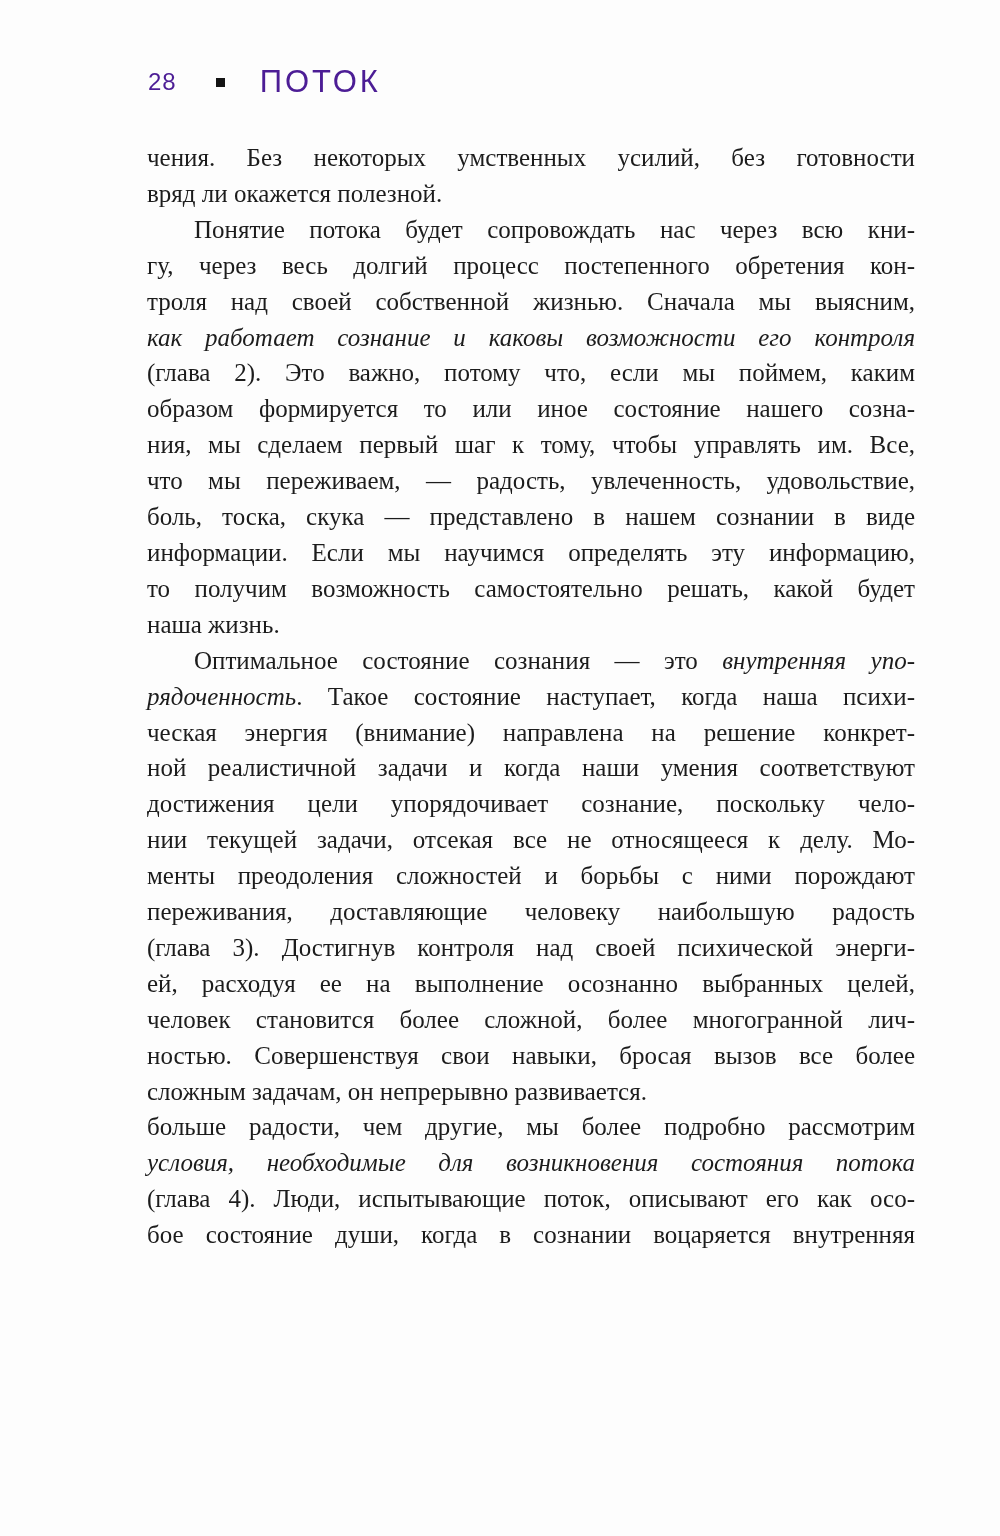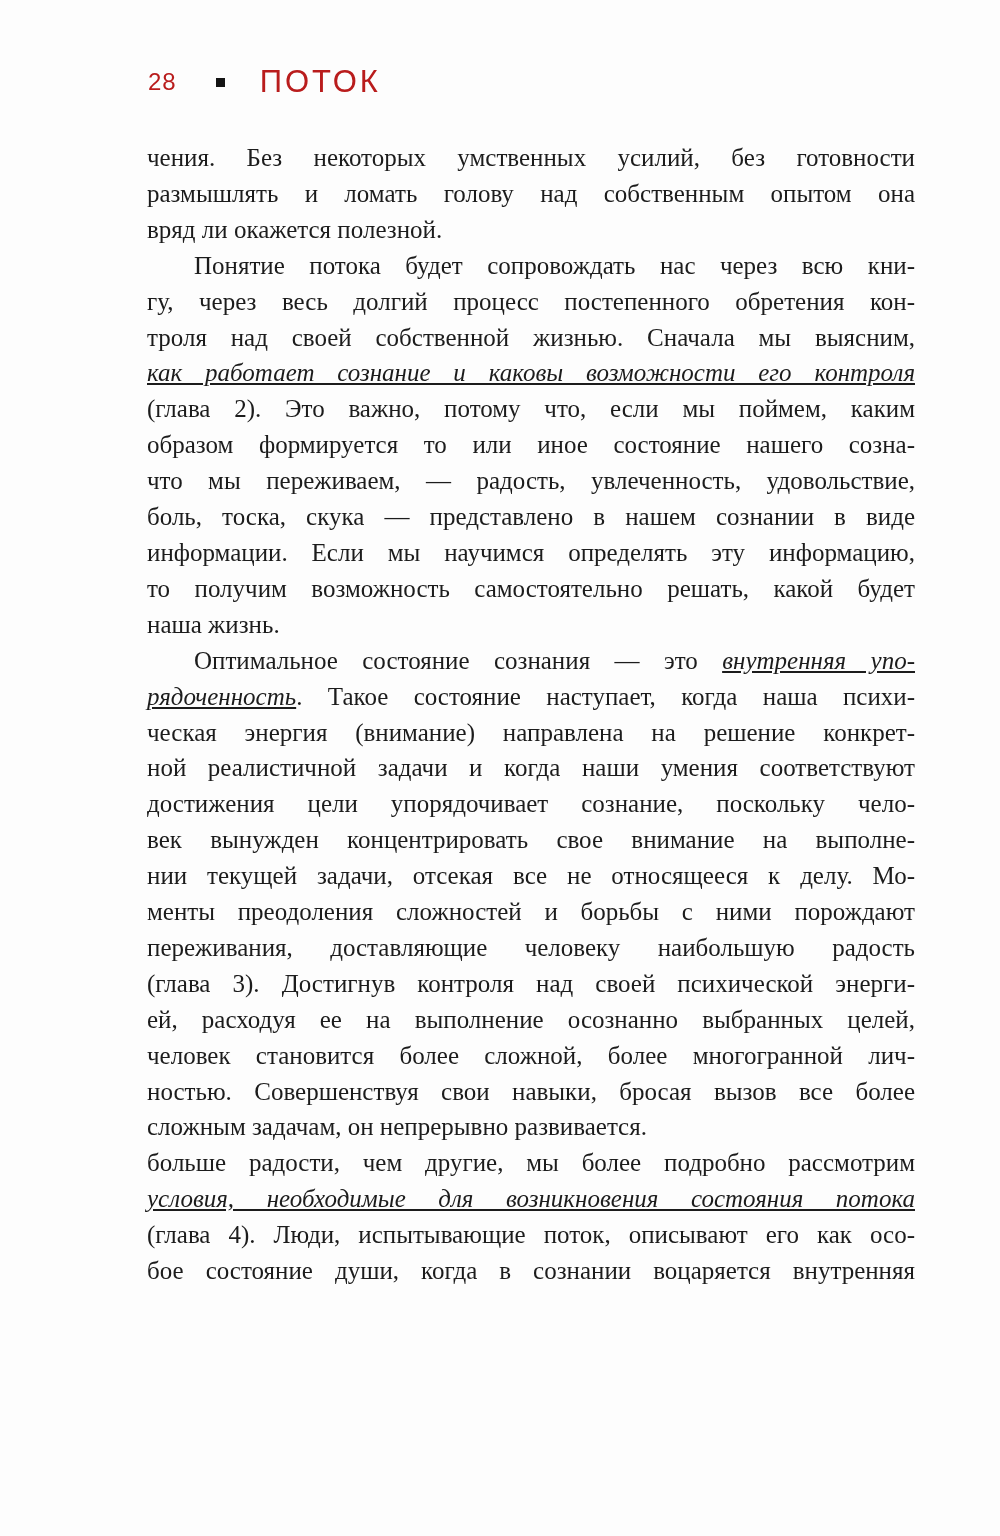--- a/index.html
+++ b/index.html
@@ -12,21 +12,21 @@
     font-family: "Liberation Serif", serif;
     overflow: hidden;
   }
   .running-header {
     position: absolute;
     left: 148px;
     top: 64px;
     display: flex;
     align-items: center;
     font-family: "Liberation Sans", sans-serif;
-    color: #b91c1c;
+    color: #4c1d95;
   }
   .page-num { font-size: 24px; letter-spacing: 1px; }
   .bullet {
     width: 9px; height: 9px;
     background: #141414;
     margin-left: 39px;
     flex: 0 0 auto;
   }
   .book-title { font-size: 31px; letter-spacing: 3px; margin-left: 35px; }
   .text-body {
@@ -36,62 +36,61 @@
     width: 768px;
     font-size: 25px;
     line-height: 35.9px;
   }
   .line {
     text-align: justify;
     text-align-last: justify;
   }
   .line.last { text-align-last: left; }
   .line.ind { padding-left: 47px; }
-  .it { font-style: italic; text-decoration: underline; }
+  .it { font-style: italic; }
 </style>
 </head>
 <body>
 
 <div class="page">
 
   <div class="running-header">
     <span class="page-num">28</span>
     <span class="bullet"></span>
     <span class="book-title">ПОТОК</span>
   </div>
 
   <div class="text-body">
 
     <div>
       <div class="line">чения. Без некоторых умственных усилий, без готовности</div>
-      <div class="line">размышлять и ломать голову над собственным опытом она</div>
       <div class="line last">вряд ли окажется полезной.</div>
     </div>
 
     <div>
       <div class="line ind">Понятие потока будет сопровождать нас через всю кни-</div>
       <div class="line">гу, через весь долгий процесс постепенного обретения кон-</div>
       <div class="line">троля над своей собственной жизнью. Сначала мы выясним,</div>
       <div class="line it">как работает сознание и каковы возможности его контроля</div>
       <div class="line">(глава 2). Это важно, потому что, если мы поймем, каким</div>
       <div class="line">образом формируется то или иное состояние нашего созна-</div>
+      <div class="line">ния, мы сделаем первый шаг к тому, чтобы управлять им. Все,</div>
       <div class="line">что мы переживаем, — радость, увлеченность, удовольствие,</div>
       <div class="line">боль, тоска, скука — представлено в нашем сознании в виде</div>
       <div class="line">информации. Если мы научимся определять эту информацию,</div>
       <div class="line">то получим возможность самостоятельно решать, какой будет</div>
       <div class="line last">наша жизнь.</div>
     </div>
 
     <div>
       <div class="line ind"><span>Оптимальное состояние сознания — это </span><span class="it">внутренняя упо-</span></div>
       <div class="line"><span class="it">рядоченность</span><span>. Такое состояние наступает, когда наша психи-</span></div>
       <div class="line">ческая энергия (внимание) направлена на решение конкрет-</div>
       <div class="line">ной реалистичной задачи и когда наши умения соответствуют</div>
       <div class="line">достижения цели упорядочивает сознание, поскольку чело-</div>
-      <div class="line">век вынужден концентрировать свое внимание на выполне-</div>
       <div class="line">нии текущей задачи, отсекая все не относящееся к делу. Мо-</div>
       <div class="line">менты преодоления сложностей и борьбы с ними порождают</div>
       <div class="line">переживания, доставляющие человеку наибольшую радость</div>
       <div class="line">(глава 3). Достигнув контроля над своей психической энерги-</div>
       <div class="line">ей, расходуя ее на выполнение осознанно выбранных целей,</div>
       <div class="line">человек становится более сложной, более многогранной лич-</div>
       <div class="line">ностью. Совершенствуя свои навыки, бросая вызов все более</div>
       <div class="line last">сложным задачам, он непрерывно развивается.</div>
     </div>
 

